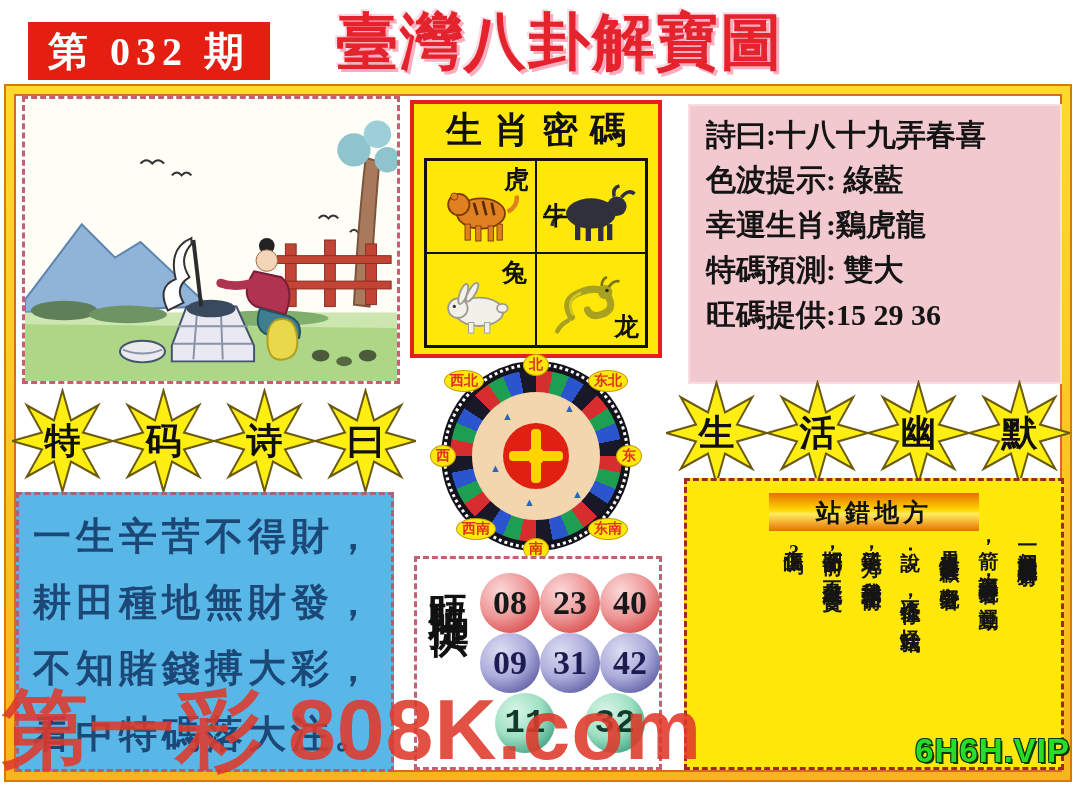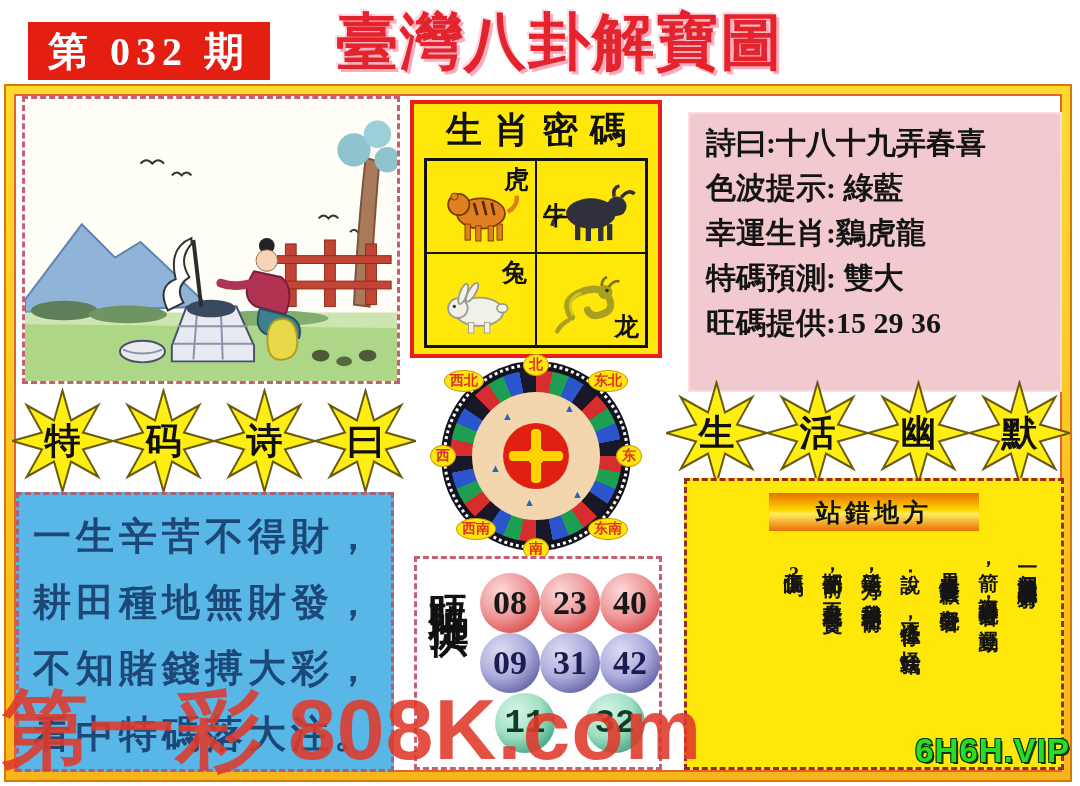--- a/index.html
+++ b/index.html
@@ -100,28 +100,28 @@
     padding:4px 2px; }
   .ball-row { display:flex; justify-content:space-around; }
   .ball { width:60px; height:60px; border-radius:50%; display:flex; align-items:center;
     justify-content:center; font-family:"Liberation Serif",serif; font-weight:900;
     font-size:34px; }
   .ball.red    { background:radial-gradient(circle at 35% 30%,#fbd8d8,#ef9a9a 45%,#d84848 85%); color:#181818; }
   .ball.purple { background:radial-gradient(circle at 35% 30%,#dcdcf2,#aeaedd 45%,#5b5aa0 85%); color:#1c1c50; }
   .ball.green  { background:radial-gradient(circle at 35% 30%,#d8f4e6,#9fe0c4 45%,#3a9e7e 85%); color:#123a2a;font-family:Liberation Mono, monospace; }
 
   
-  .info-box { position:absolute; left:688px; top:112px; width:374px; height:280px;
+  .info-box { position:absolute; left:688px; top:104px; width:374px; height:280px;
     background:#f2c9cf; border:2px solid #fadde2; padding:6px 10px 0 16px; }
   .info-line { font-family:"Liberation Serif",serif; font-weight:bold; font-size:30px;
     color:#141414; line-height:45px; white-space:nowrap; }
 
   .story-box { position:absolute; left:684px; top:478px; width:380px; height:292px;
     background:#ffe70a; border:3px dashed #9c2a20; }
-  .story-banner { margin:12px auto 22px auto; width:210px; height:38px;
+  .story-banner { margin:12px auto 0 auto; width:210px; height:38px;
     background:linear-gradient(180deg,#e87000 0%,#ffd700 45%,#ffec60 55%,#e87000 100%);
     display:flex; align-items:center; justify-content:center;
     font-family:"Liberation Serif",serif; font-weight:900; font-size:25px; color:#111; letter-spacing:4px; }
   .story-cols { display:flex; flex-direction:row-reverse; justify-content:flex-start;
     gap:17px; padding:4px 22px 0 10px; height:230px; }
   .story-col { writing-mode:vertical-rl; text-orientation:upright;
     font-family:"Liberation Serif",serif; font-weight:600; font-size:20px; color:#151515;
     letter-spacing:2px; line-height:22px; }
 
   

